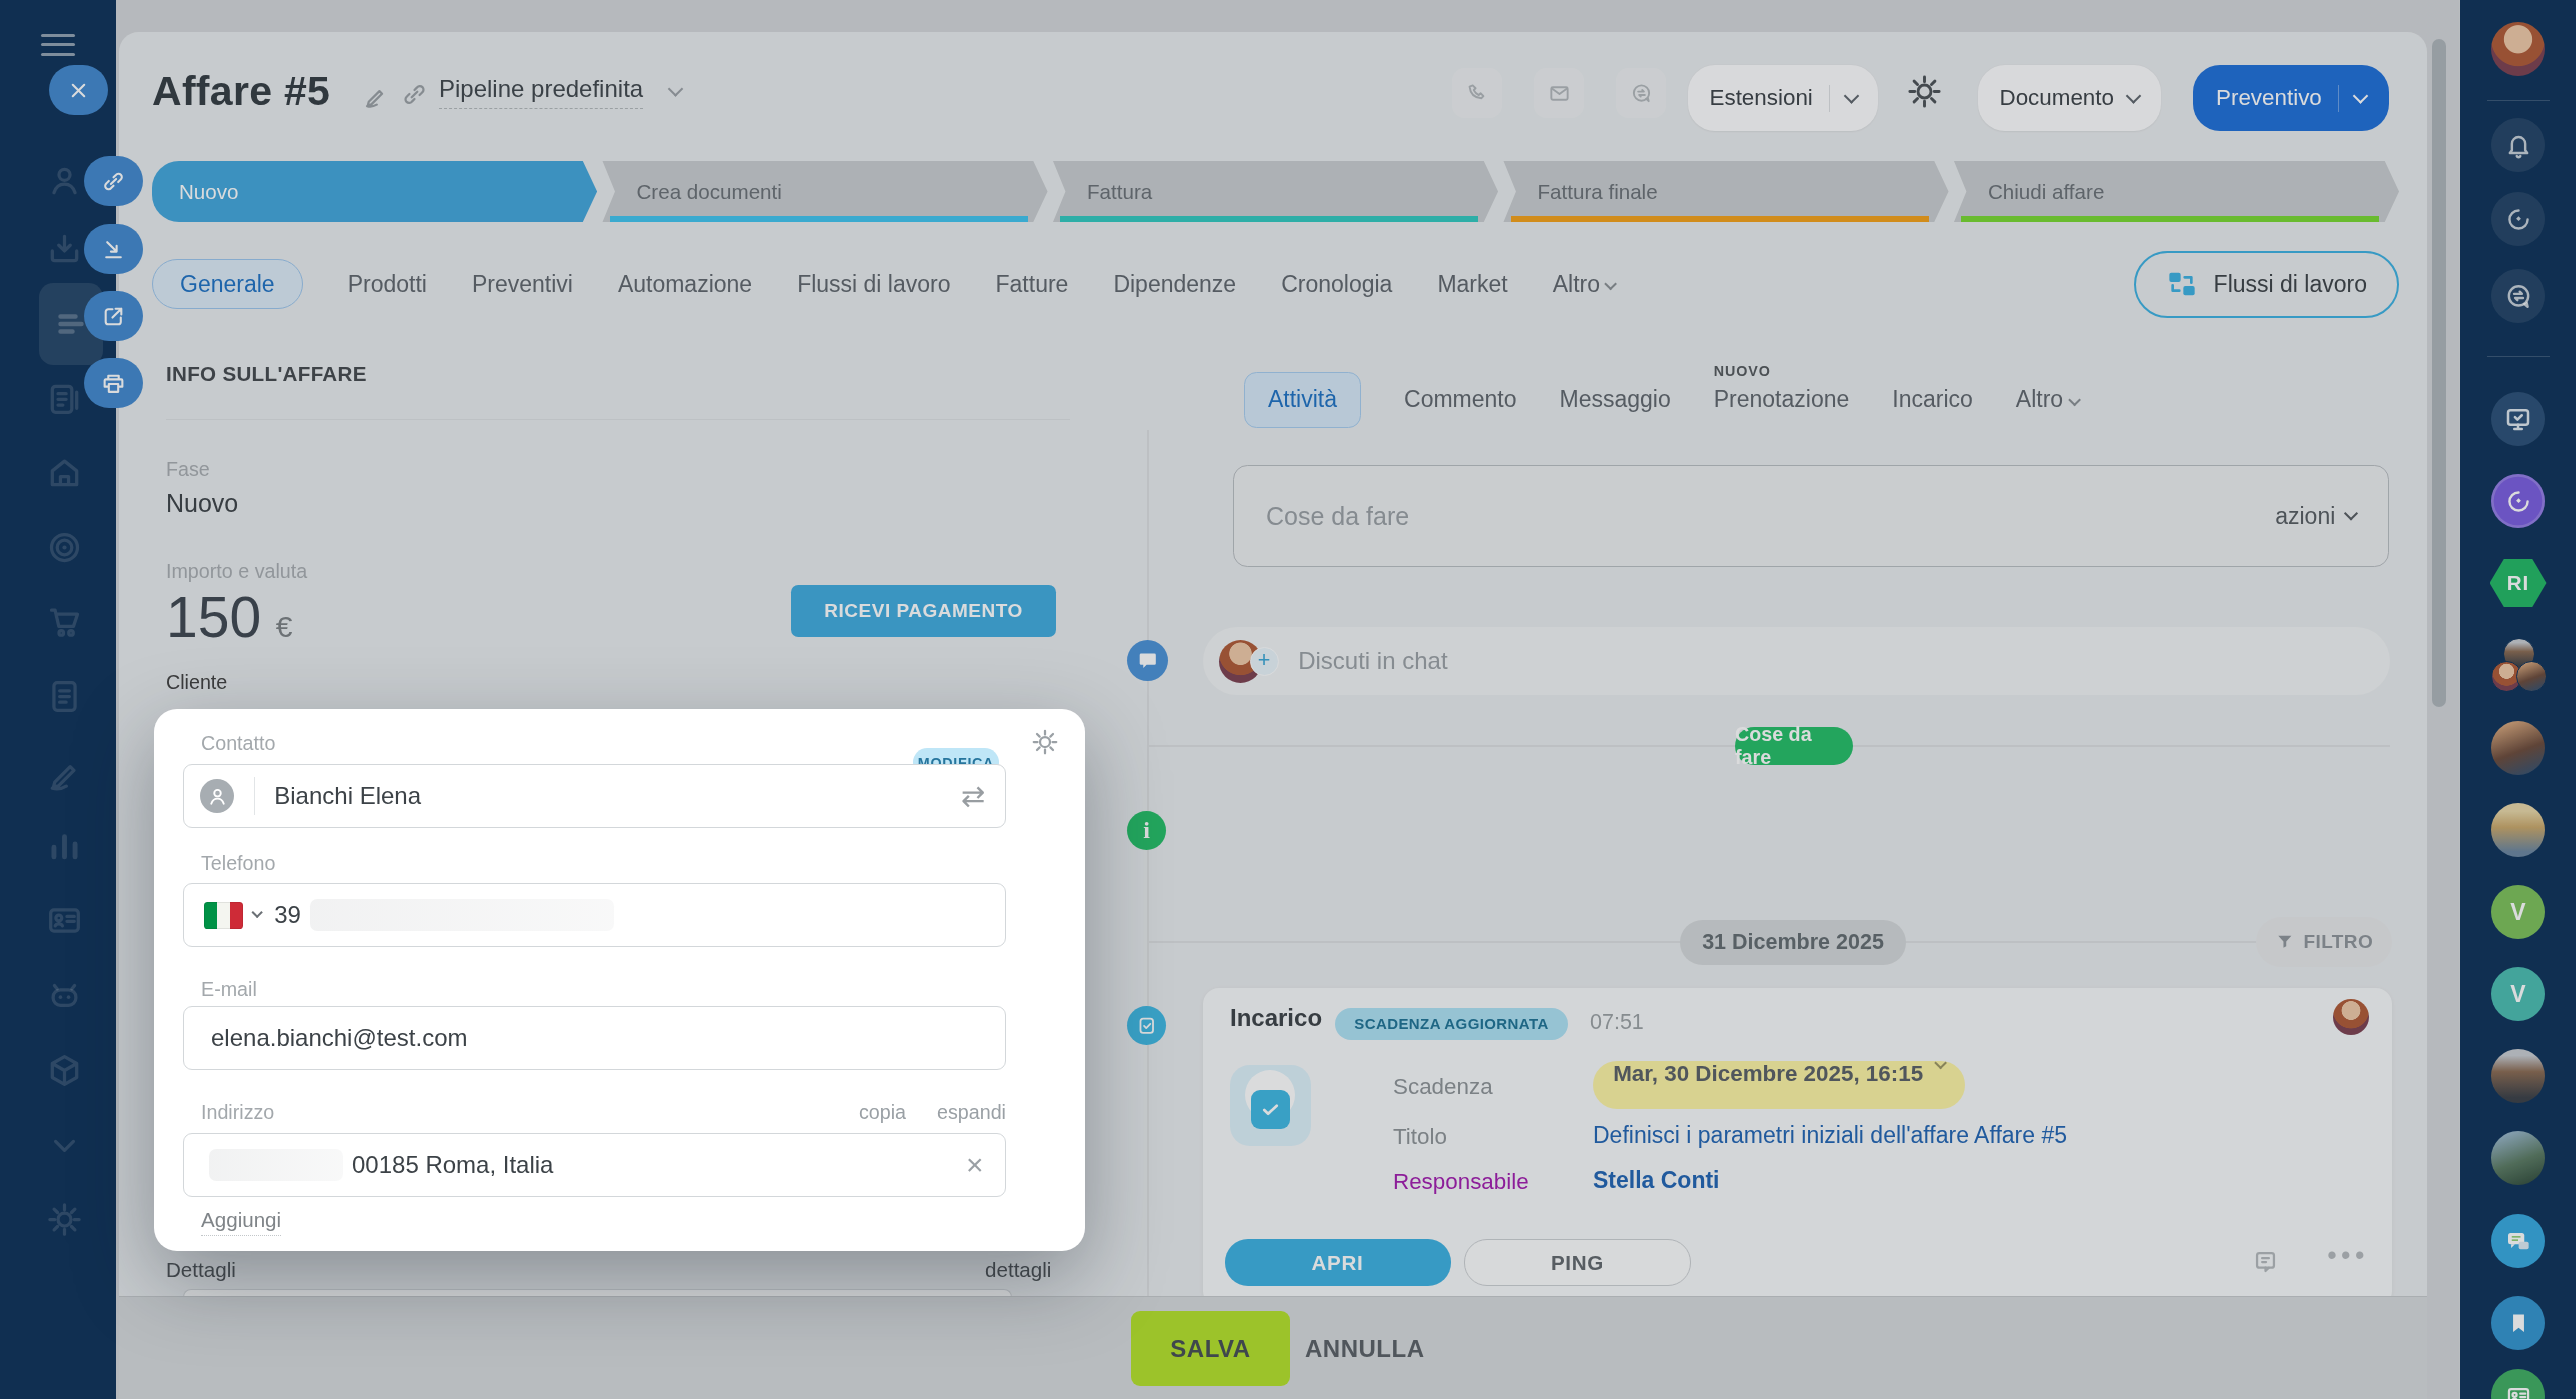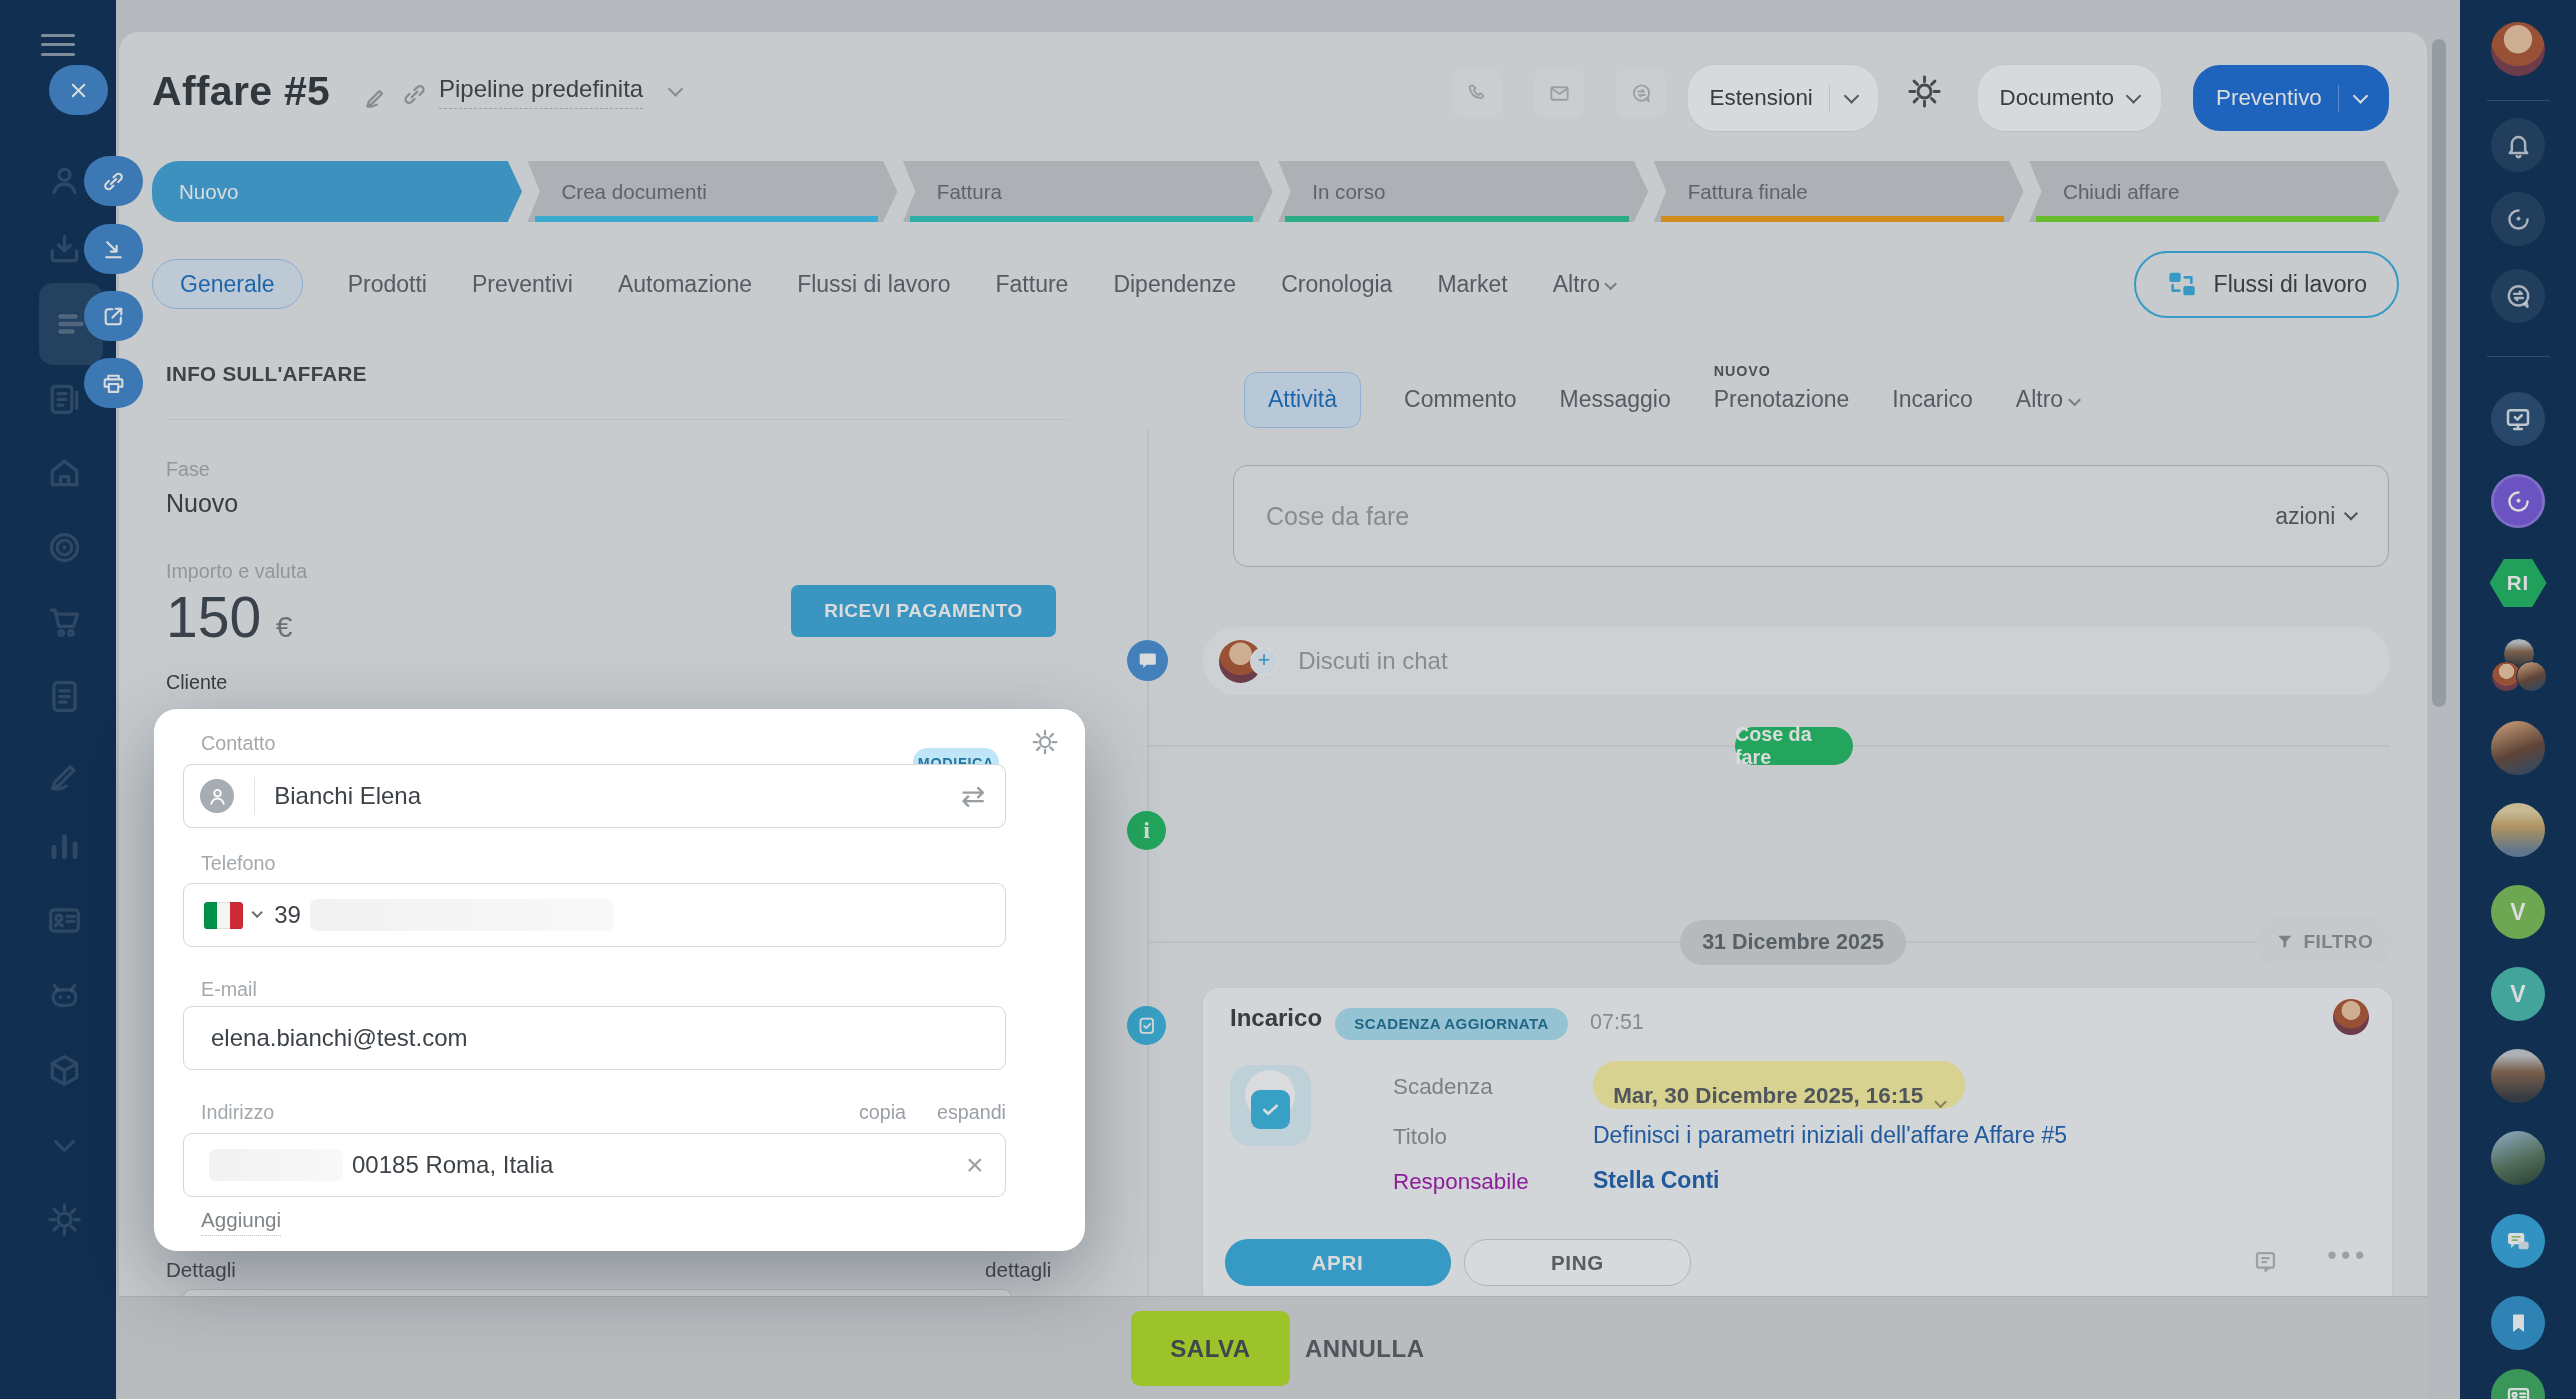--- a/index.html
+++ b/index.html
@@ -63,21 +63,21 @@
   .tcirc{width:41px;height:41px;border-radius:50%;left:1127px;display:flex;align-items:center;justify-content:center;color:#fff;}
   .chatin{left:1203px;top:627px;width:1187px;height:68px;border-radius:34px;background:#f1f3f4;display:flex;align-items:center;}
   .gbadge{background:#24bf67;color:#fff;font-weight:700;border-radius:19.7px;display:flex;align-items:center;justify-content:center;}
   .banner{left:1203px;top:777px;width:1187px;height:106px;border-radius:16px;background:#f6ecc1;}
   .datepill{left:1680px;top:920px;width:226px;height:45px;border-radius:22.4px;background:#d4d8da;color:#636c70;font-size:21.5px;font-weight:700;display:flex;align-items:center;justify-content:center;}
   .filtro{left:2256px;top:917px;width:136px;height:50px;border-radius:25px;background:#e7e9ea;color:#8f959a;display:flex;align-items:center;justify-content:center;gap:9px;font-size:19px;font-weight:700;letter-spacing:0.4px;}
   .taskcard{left:1203px;top:988px;width:1189px;height:319px;border-radius:16px;background:#f7f9fa;box-shadow:0 1.8px 5.4px rgba(0,0,0,0.05);}
   .tl-line{left:1147px;top:430px;width:1.8px;height:866px;background:#dcdfe1;z-index:2;}
   .hline{height:1.8px;background:#dcdfe1;}
   .link{color:#2064b4;font-size:23px;}
-  .ylw{background:#fdf4a4;border-radius:24px;color:#5a6065;font-weight:700;font-size:22.4px;display:flex;align-items:flex-end;justify-content:center;gap:12.5px;}
+  .ylw{background:#fdf4a4;border-radius:24px;color:#5a6065;font-weight:700;font-size:22.4px;display:flex;align-items:flex-start;justify-content:center;gap:12.5px;}
   .rbtn{border-radius:23px;display:flex;align-items:center;justify-content:center;font-weight:700;font-size:20.6px;letter-spacing:0.7px;}
   
   .footer{left:119px;top:1296px;width:2308px;height:104px;background:#d7dadc;border-top:0.9px solid #c6c9cc;z-index:6;}
   .avatar{border-radius:50%;}
   .av-red{background:radial-gradient(circle at 50% 32%,#f0c9a8 0 30%,#b05a36 32% 58%,#7c4050 60% 100%);}
   .av-w1{background:linear-gradient(160deg,#d8a77c 10%,#6b4a3a 55%,#39506b 90%);}
   .av-blond{background:linear-gradient(180deg,#e8d7a8 15%,#caa86a 45%,#6b86a0 90%);}
   .av-man2{background:linear-gradient(180deg,#c9cdd2 12%,#8a6a52 42%,#3a3f46 90%);}
   .av-dread{background:linear-gradient(160deg,#9ab8cc 10%,#5a7a62 55%,#2f4a3a 95%);}
   .hamb{width:34px;height:3.1px;background:rgba(255,255,255,0.55);border-radius:1.8px;margin-bottom:6.3px;}
@@ -395,24 +395,20 @@
     <div class="stage first">
         <span class="lbl">Nuovo</span>
       </div>
     <div class="stage">
         <span class="lbl">Crea documenti</span>
         <span class="under" style="background:#3fc4f0;"></span>
       </div>
     <div class="stage">
         <span class="lbl">Fattura</span>
         <span class="under" style="background:#30c9c0;"></span>
-      </div>
-    <div class="stage">
-        <span class="lbl">In corso</span>
-        <span class="under" style="background:#30c795;"></span>
       </div>
     <div class="stage">
         <span class="lbl">Fattura finale</span>
         <span class="under" style="background:#f5a117;"></span>
       </div>
     <div class="stage">
         <span class="lbl">Chiudi affare</span>
         <span class="under" style="background:#77d92f;"></span>
       </div>
   </div>

